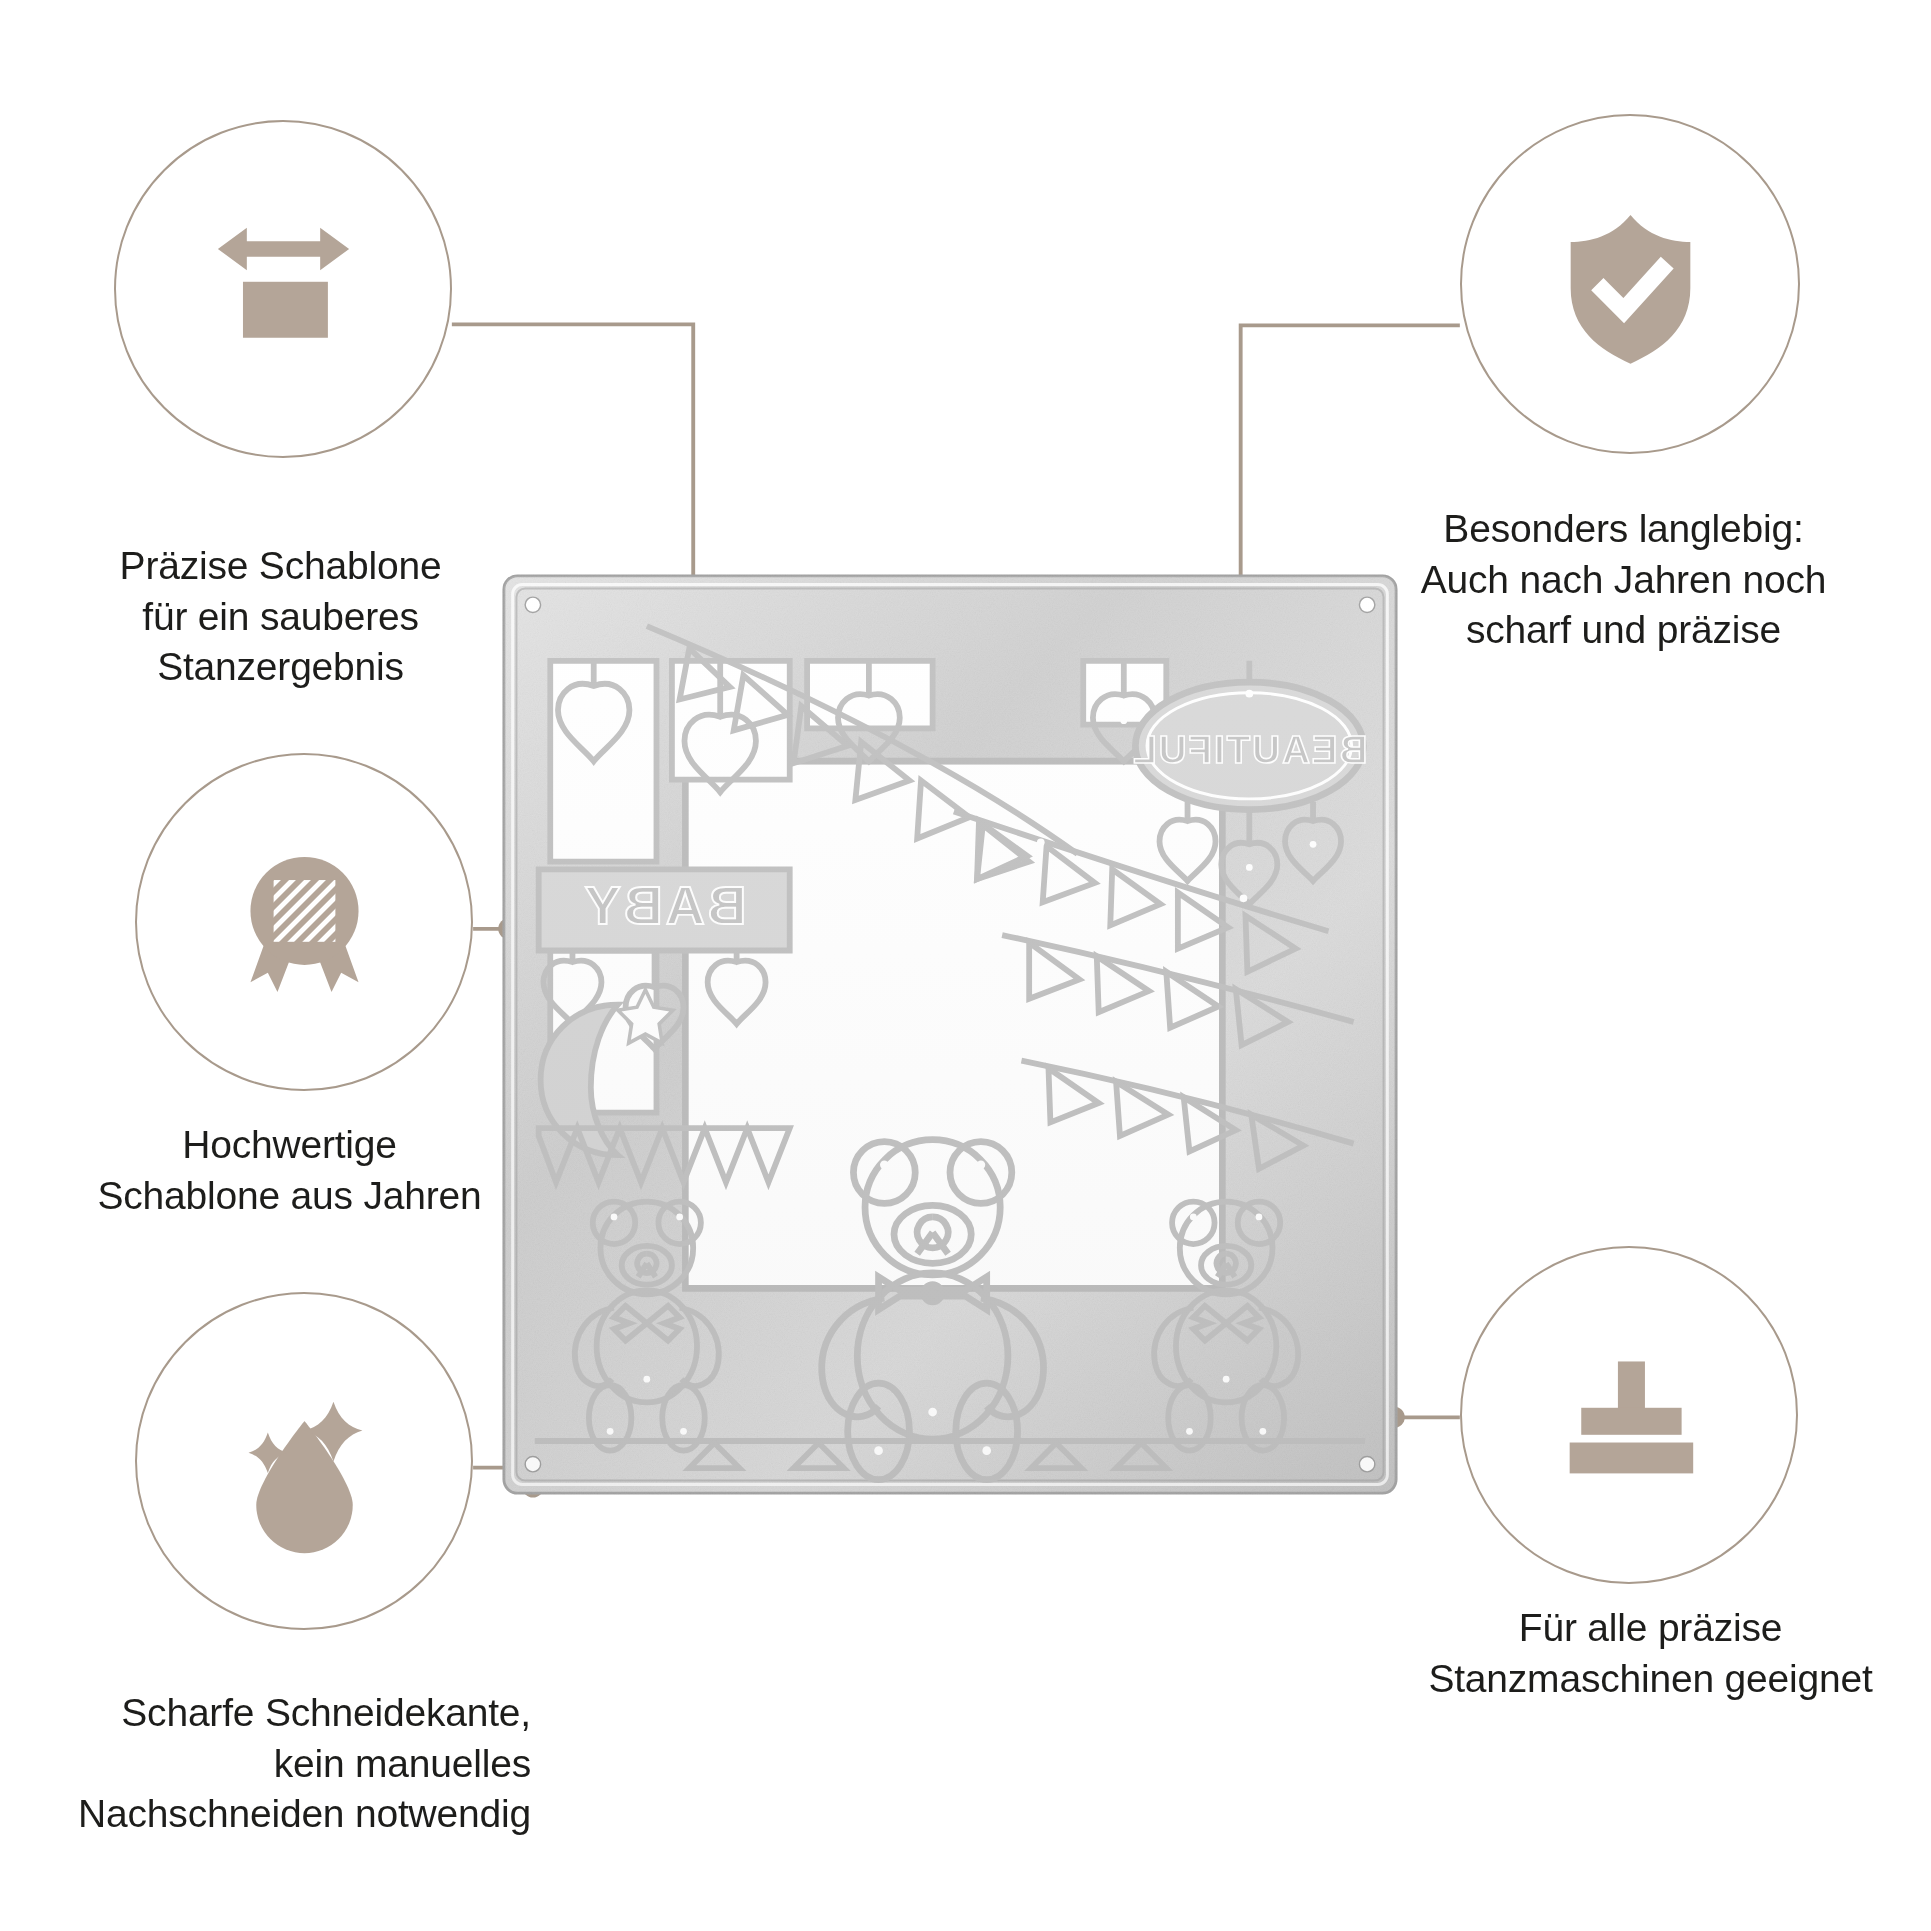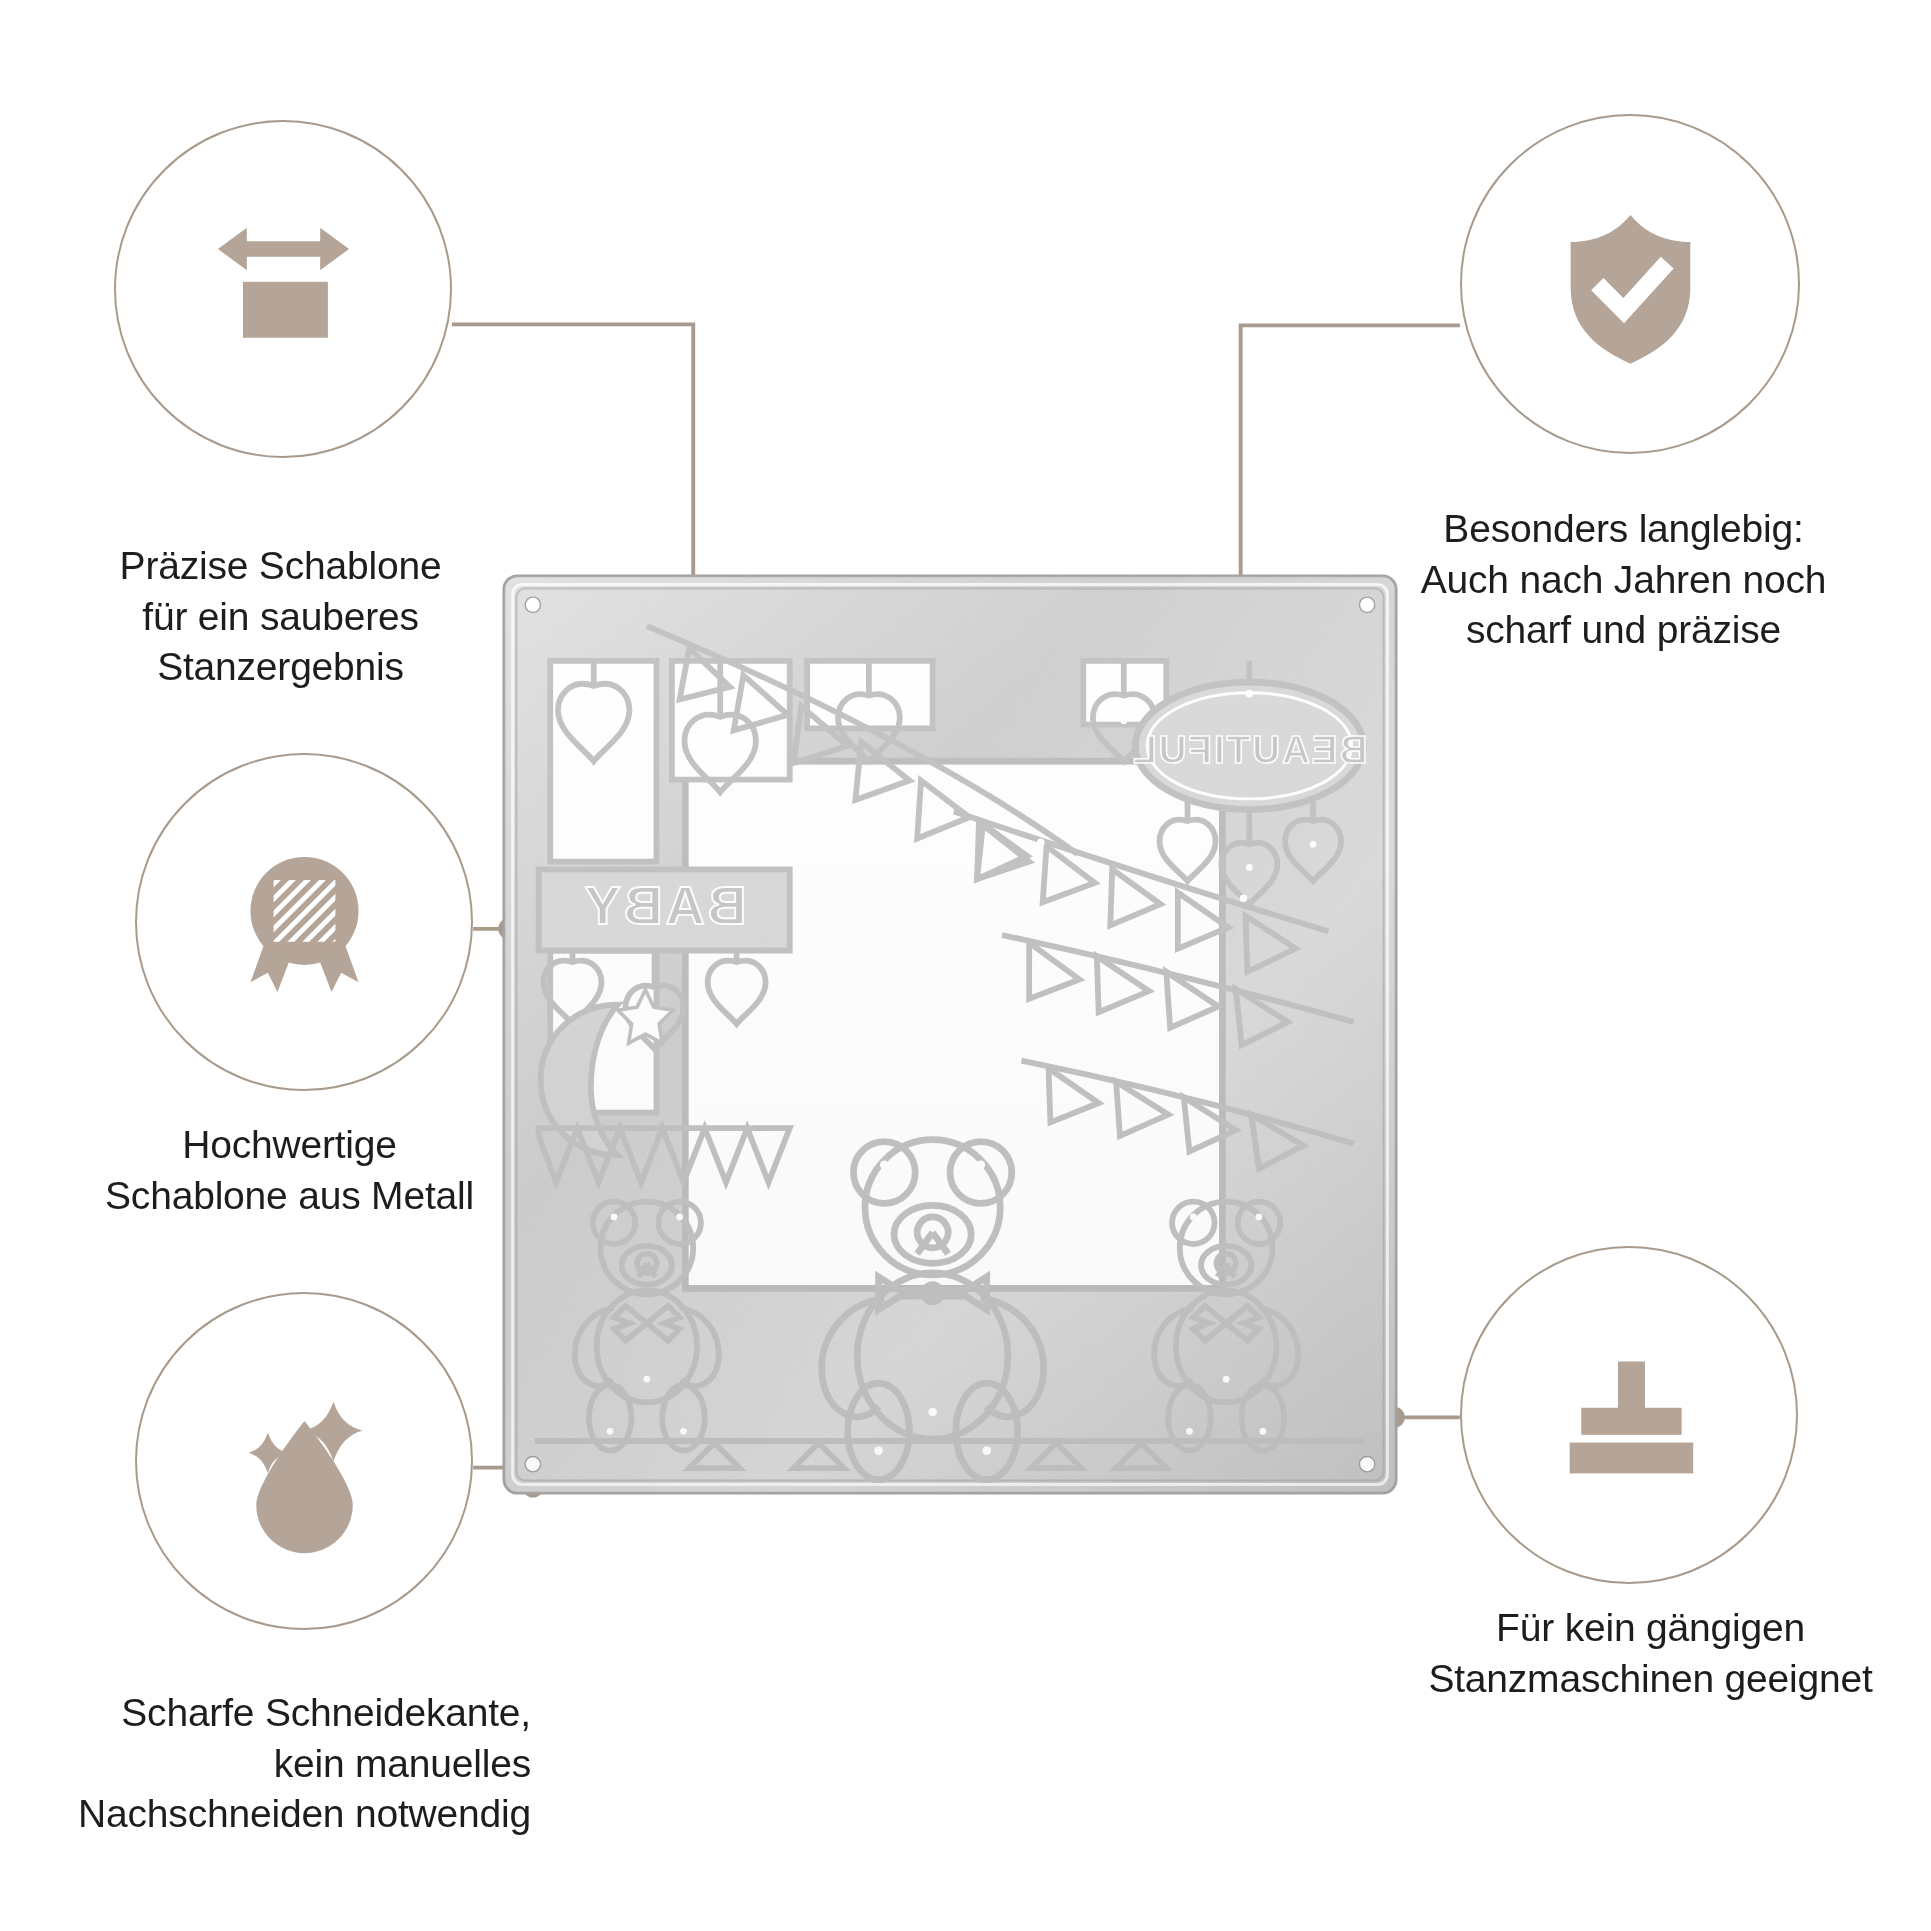--- a/index.html
+++ b/index.html
@@ -165,21 +165,21 @@
           <path d="M62 112 L44 162 L62 152 L72 172 L92 120 Z" fill="#b4a598"></path>
           <path d="M138 112 L156 162 L138 152 L128 172 L108 120 Z" fill="#b4a598"></path>
 
           <circle cx="100" cy="88" r="56" fill="#b4a598"></circle>
 
           <rect x="68" y="56" width="64" height="64" fill="url(#hatch)"></rect>
         </svg>
       </span>
     </div>
     <div class="caption">Hochwertige
-Schablone aus Metall</div>
+Schablone aus Jahren</div>
   </div>
 
   <div class="feature" id="f-sharp">
     <div class="icon-circle">
       <span class="icon-wrap">
         <svg viewBox="0 0 200 200" width="193" height="193" aria-hidden="true">
 
           <path d="M100 58
                    C 100 58, 150 120, 150 145
                    A 50 50 0 0 1 50 145
@@ -205,21 +205,21 @@
   <div class="feature" id="f-machines">
     <div class="icon-circle">
       <span class="icon-wrap">
         <svg viewBox="0 0 200 200" width="193" height="193" aria-hidden="true">
           <rect x="88" y="44" width="28" height="56" fill="#b4a598"></rect>
           <rect x="50" y="92" width="104" height="28" fill="#b4a598"></rect>
           <rect x="38" y="128" width="128" height="32" fill="#b4a598"></rect>
         </svg>
       </span>
     </div>
-    <div class="caption">Für kein gängigen
+    <div class="caption">Für alle präzise
 Stanzmaschinen geeignet</div>
   </div>
 
   <div id="product">
     <svg viewBox="0 0 932 958" aria-hidden="true">
       <defs>
         <linearGradient id="plate" x1="0" y1="0" x2="1" y2="1">
           <stop offset="0%" stop-color="#e3e3e3"></stop>
           <stop offset="35%" stop-color="#cfcfcf"></stop>
           <stop offset="65%" stop-color="#dcdcdc"></stop>

